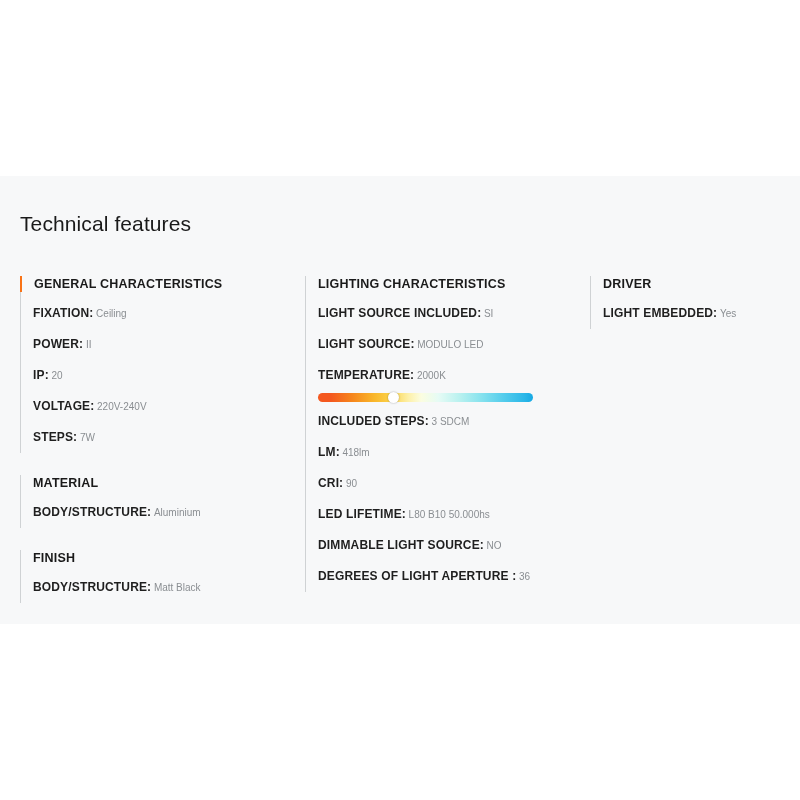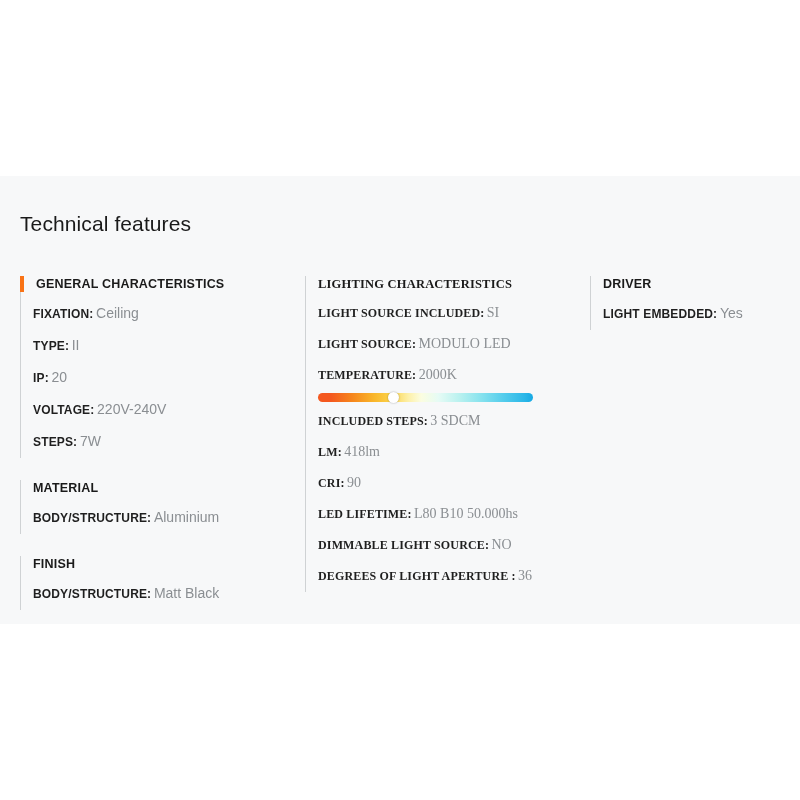--- a/index.html
+++ b/index.html
@@ -40,59 +40,59 @@
     left: 20px;
     top: 100px;
     width: 760px;
     display: flex;
     gap: 0;
   }
   .col {
     box-sizing: border-box;
   }
   .col-1 { width: 285px; }
-  .col-2 { width: 285px; font-family: Liberation Serif, serif; }
+  .col-2 { width: 285px; }
   .col-3 { width: 190px; }
 
   .section {
     margin-bottom: 0;
   }
   .section-heading {
     font-size: 12.5px;
     font-weight: bold;
     color: #1a1a1a;
     letter-spacing: 0.2px;
     padding: 0 0 0 12px;
     border-left: 1px solid #cfd2d4;
     line-height: 16px;
     margin: 0;
   }
   .section-heading.first {
-    border-left: 4px solid #f97316;
+    border-left: 2px solid #f97316;
   }
   .rows {
     border-left: 1px solid #cfd2d4;
     padding-left: 12px;
   }
   .spec-row {
     font-size: 9.5px;
     line-height: 12px;
     padding: 9px 0 9px 0;
     color: #6f7377;
     white-space: nowrap;
   }
   .spec-label {
     font-weight: bold;
     color: #1f1f1f;
     font-size: 12px;
     letter-spacing: 0.15px;
   }
   .spec-value {
     color: #8a8e92;
-    font-size: 14px;
+    font-size: 10px;
     text-align: right;
   }
   .section-gap {
     height: 22px;
   }
 
   
   .temp-bar-wrap {
     border-left: 1px solid #cfd2d4;
     padding-left: 12px;
@@ -145,21 +145,21 @@
 
         <div class="section">
           <div class="section-heading first">GENERAL CHARACTERISTICS</div>
           <div class="rows">
             <div class="gap-s"></div>
             <div class="spec-row">
               <span class="spec-label">FIXATION:</span>
               <span class="spec-value">Ceiling</span>
             </div>
             <div class="spec-row">
-              <span class="spec-label">TYPE:</span>
+              <span class="spec-label">POWER:</span>
               <span class="spec-value">II</span>
             </div>
             <div class="spec-row">
               <span class="spec-label">IP:</span>
               <span class="spec-value">20</span>
             </div>
             <div class="spec-row">
               <span class="spec-label">VOLTAGE:</span>
               <span class="spec-value">220V-240V</span>
             </div>

